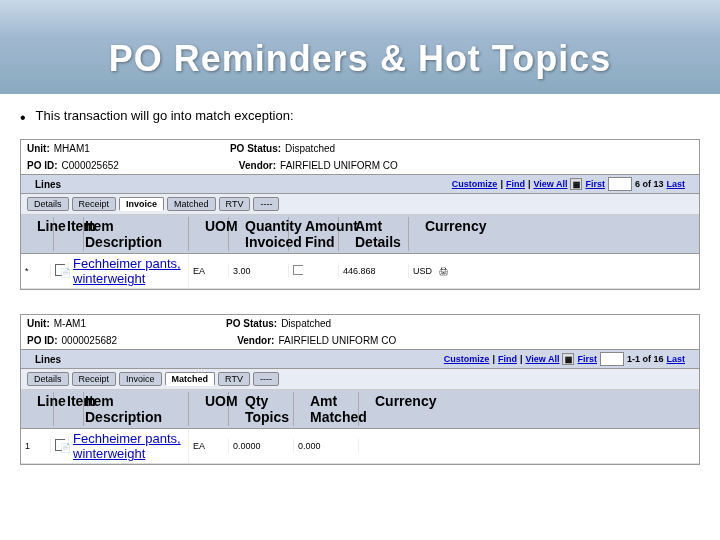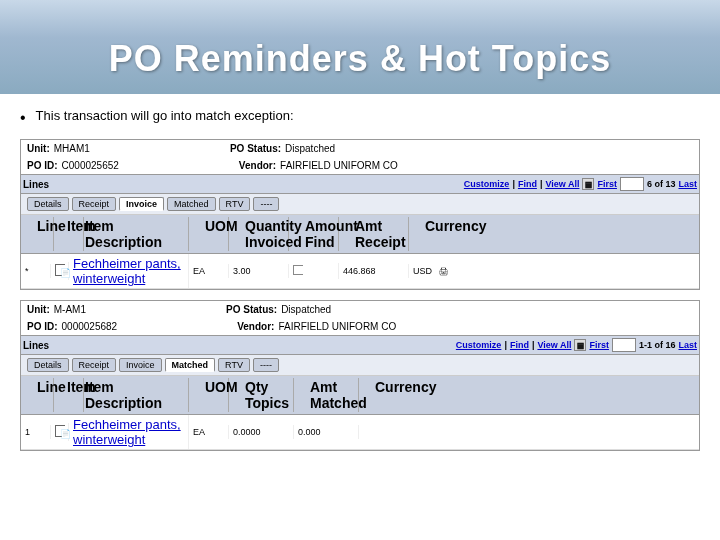--- a/index.html
+++ b/index.html
@@ -38,21 +38,21 @@
       color: #000;
     }
     .bullet-point .bullet {
       margin-right: 10px;
       font-size: 16px;
       line-height: 1.2;
     }
 
     .po-block {
       border: 1px solid #999;
-      margin-bottom: 10px;
+      margin-bottom: 24px;
       font-size: 10px;
       background: #fff;
     }
 
     .po-info-row {
       display: flex;
       padding: 3px 6px;
       gap: 20px;
       background: #fff;
     }
@@ -69,21 +69,21 @@
     .po-info-row .value {
       color: #000;
     }
 
     .lines-section {
       border-top: 1px solid #999;
     }
 
     .lines-header {
       background: #d0d8e8;
-      padding: 2px 2px;
+      padding: 2px 14px;
       font-weight: bold;
       font-size: 10px;
       color: #000;
       display: flex;
       justify-content: space-between;
       align-items: center;
       border-bottom: 1px solid #999;
     }
 
     .lines-toolbar {
@@ -261,21 +261,21 @@
       </div>
 
       <div class="grid1">
         <div class="grid-header">
           <span>Line</span>
           <span>Item</span>
           <span>Item Description</span>
           <span>UOM</span>
           <span>Quantity Invoiced</span>
           <span>Amount Find</span>
-          <span>Amt Receipt</span>
+          <span>Amt Details</span>
           <span>Currency</span>
         </div>
         <div class="grid-row">
           <span>*</span>
           <span><span class="icon-doc">📄</span></span>
           <span><a>Fechheimer pants, winterweight</a></span>
           <span>EA</span>
           <span>3.00</span>
           <span><span class="checkbox-sm"></span></span>
           <span>446.868</span>

